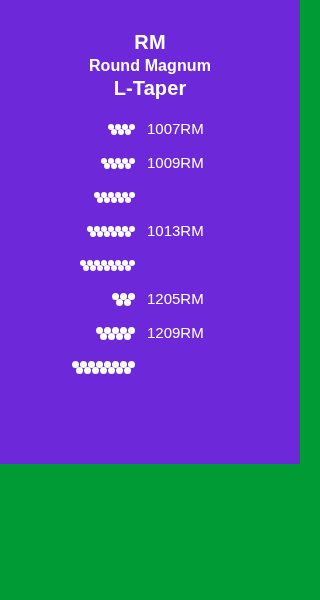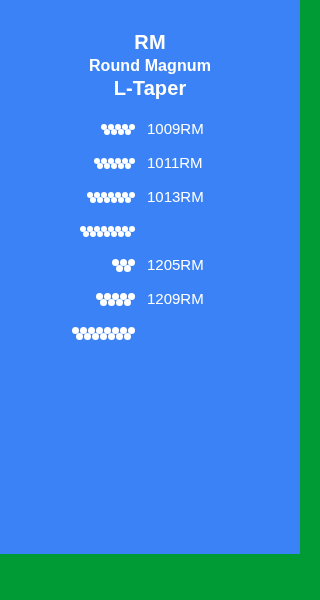--- a/index.html
+++ b/index.html
@@ -13,22 +13,22 @@
     overflow: hidden;
     font-family: "Liberation Sans", sans-serif;
     background: #009b35;
     color: #ffffff;
     -webkit-font-smoothing: antialiased;
   }
 
   #chart-panel {
     position: relative;
     width: 300px;
-    height: 554px;
-    background: #3b82f6;
+    height: 464px;
+    background: #6d28d9;
     box-sizing: border-box;
   }
 
   
   #title-block {
     position: absolute;
     top: 30px;
     left: 0;
     width: 300px;
     text-align: center;
@@ -118,20 +118,36 @@
   </div>
 
   <div id="needle-list">
       <div class="needle-row">
         <div class="dot-cluster size-s">
           <div class="dot-row row-top">
             <span class="dot"></span>
             <span class="dot"></span>
             <span class="dot"></span>
             <span class="dot"></span>
+          </div>
+          <div class="dot-row row-bottom">
+            <span class="dot"></span>
+            <span class="dot"></span>
+            <span class="dot"></span>
+          </div>
+        </div>
+        <div class="needle-label">1007RM</div>
+      </div>
+      <div class="needle-row">
+        <div class="dot-cluster size-s">
+          <div class="dot-row row-top">
+            <span class="dot"></span>
+            <span class="dot"></span>
+            <span class="dot"></span>
+            <span class="dot"></span>
             <span class="dot"></span>
           </div>
           <div class="dot-row row-bottom">
             <span class="dot"></span>
             <span class="dot"></span>
             <span class="dot"></span>
             <span class="dot"></span>
           </div>
         </div>
         <div class="needle-label">1009RM</div>
@@ -147,21 +163,20 @@
             <span class="dot"></span>
           </div>
           <div class="dot-row row-bottom">
             <span class="dot"></span>
             <span class="dot"></span>
             <span class="dot"></span>
             <span class="dot"></span>
             <span class="dot"></span>
           </div>
         </div>
-        <div class="needle-label">1011RM</div>
       </div>
       <div class="needle-row">
         <div class="dot-cluster size-s">
           <div class="dot-row row-top">
             <span class="dot"></span>
             <span class="dot"></span>
             <span class="dot"></span>
             <span class="dot"></span>
             <span class="dot"></span>
             <span class="dot"></span>

